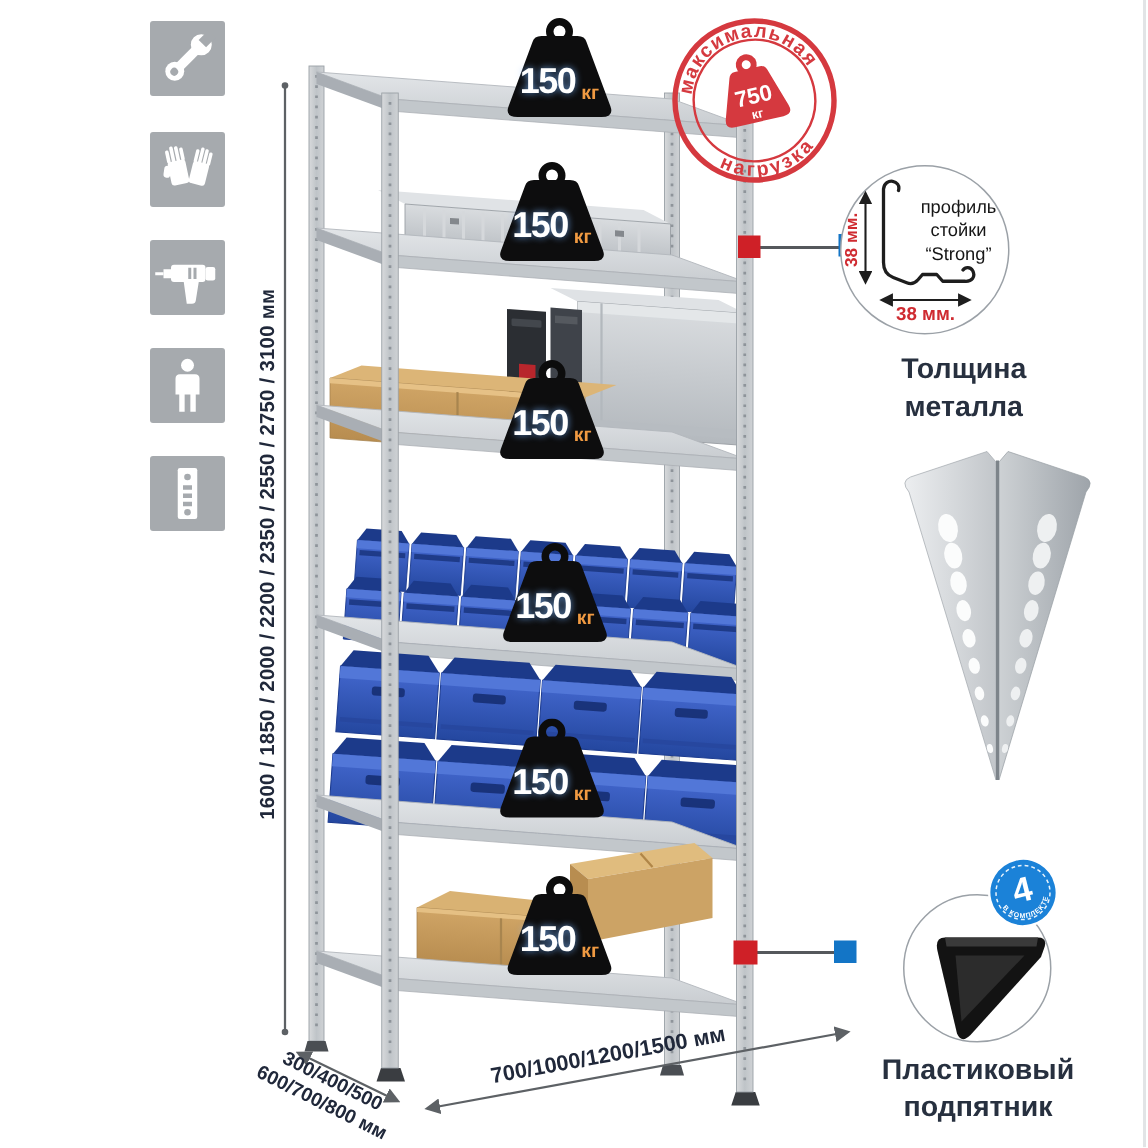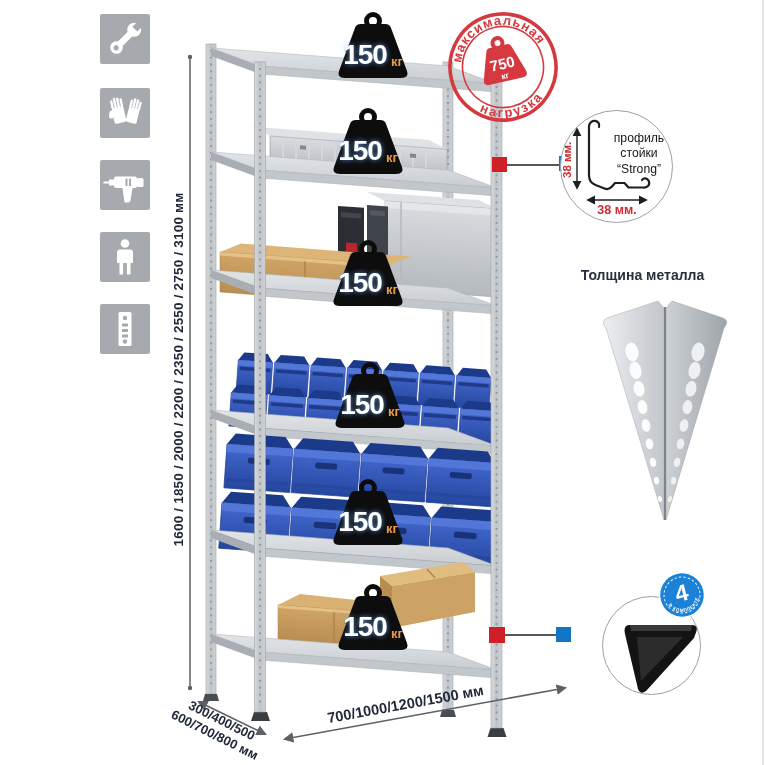--- a/index.html
+++ b/index.html
@@ -9,42 +9,42 @@
 
   
   .tile{position:absolute;left:100px;width:50px;height:50px;background:#a6aaae;border-radius:2px;
         display:flex;align-items:center;justify-content:center;}
 
   
   .badge{position:absolute;width:94px;height:72px;}
   .badge svg{position:absolute;inset:0;}
   .badge .txt{position:absolute;left:0;right:0;top:22px;height:42px;display:flex;
               align-items:center;justify-content:center;gap:4px;}
-  .badge .val{font-size:28px;font-weight:800;color:#ffffff;letter-spacing:-1px;
+  .badge .val{font-size:24px;font-weight:800;color:#ffffff;letter-spacing:-1px;
               text-shadow:0 0 5px rgba(120,180,255,.8),0 1px 1px rgba(0,0,0,.6);}
   .badge .unit{font-size:13px;font-weight:700;color:#f09a42;position:relative;top:6px;}
 
   
   .dimtext{position:absolute;color:#20283a;font-weight:700;white-space:nowrap;}
   .height-label{left:-147px;top:362px;width:650px;text-align:center;font-size:13.5px;
                 transform:rotate(-90deg);letter-spacing:.2px;}
   .depth-label{left:150px;top:712px;width:136px;text-align:center;font-size:13px;line-height:1.25;
                transform:rotate(26.5deg);}
   .width-label{left:303px;top:696px;width:205px;text-align:center;font-size:14.5px;
                transform:rotate(-10.3deg);}
 
   
   .sq{position:absolute;}
   .sq.red{background:#cf2027;}
   .sq.blue{background:#1375c6;}
   .cline{position:absolute;height:2px;background:#55585c;}
 
   
   .detail-circle{position:absolute;border-radius:50%;border:1.5px solid #9ba1a7;background:#fff;}
-  .cap{position:absolute;text-align:center;font-weight:700;color:#27303f;font-size:14px;line-height:1.32;margin-top:32px;}
+  .cap{position:absolute;text-align:center;font-weight:700;color:#27303f;font-size:19px;line-height:1.32;}
   .abs{position:absolute;}
   .arcword{text-transform:uppercase;}
 </style>
 </head>
 <body>
 
 <div class="canvas">
 
   <div class="tile" style="top:14px">
     <svg width="48" height="48" viewBox="0 0 48 48">
@@ -431,20 +431,24 @@
           <path id="bArc" d="M8 29.8 A17 17 0 0 0 40 29.8" fill="none"></path>
         </defs>
       <circle cx="24" cy="24" r="22.5" fill="#1b82d8" stroke="#fff" stroke-width="1.6"></circle>
       <circle cx="24" cy="24" r="18" fill="none" stroke="rgba(255,255,255,0.9)" stroke-width="1" stroke-dasharray="2.5 2"></circle>
       <text x="24" y="30" text-anchor="middle" font-size="23" font-weight="800" fill="#fff">4</text>
       <text font-size="4.6" font-weight="bold" fill="#fff" letter-spacing="0.6" class="arcword">
         <textPath href="#bArc" startOffset="50%" text-anchor="middle">в комплекте</textPath>
       </text>
     </svg>
   </div>
+  <div class="cap" style="left:572px;top:701px;width:160px">
+    <div>Пластиковый</div>
+    <div>подпятник</div>
+  </div>
 
   <svg class="abs" style="left:0;top:0;pointer-events:none" width="765" height="765" viewBox="0 0 765 765">
     <defs>
       <marker id="arrG" viewBox="0 0 10 10" refX="8" refY="5" markerWidth="7" markerHeight="7" orient="auto-start-reverse">
         <path d="M0 0 L10 5 L0 10 Z" fill="#5d6165"></path>
       </marker>
     </defs>
     <line x1="190" y1="57" x2="190" y2="688" stroke="#5d6165" stroke-width="1.5"></line>
     <circle cx="190" cy="57" r="2.2" fill="#5d6165"></circle>
     <circle cx="190" cy="688" r="2.2" fill="#5d6165"></circle>

